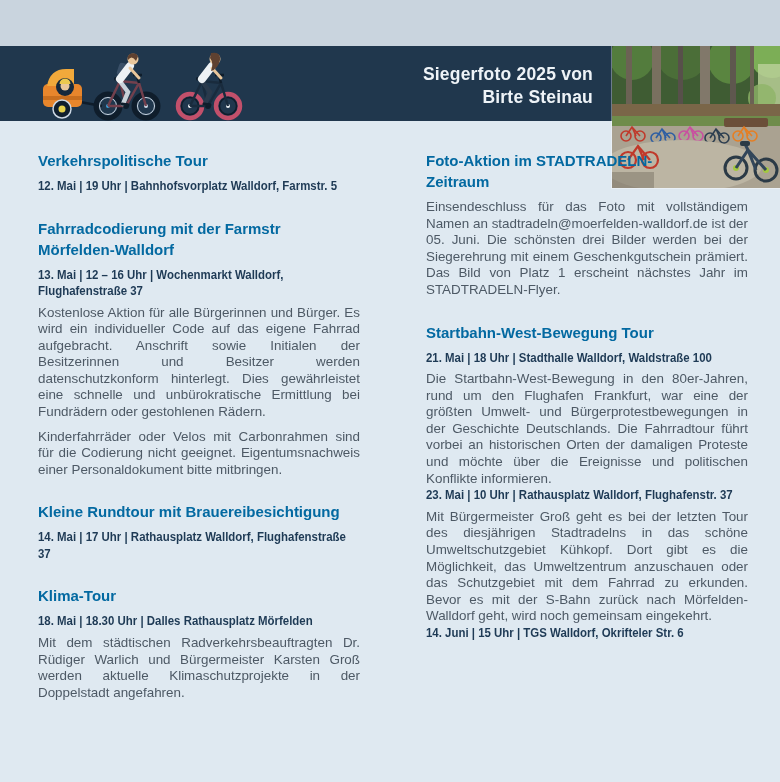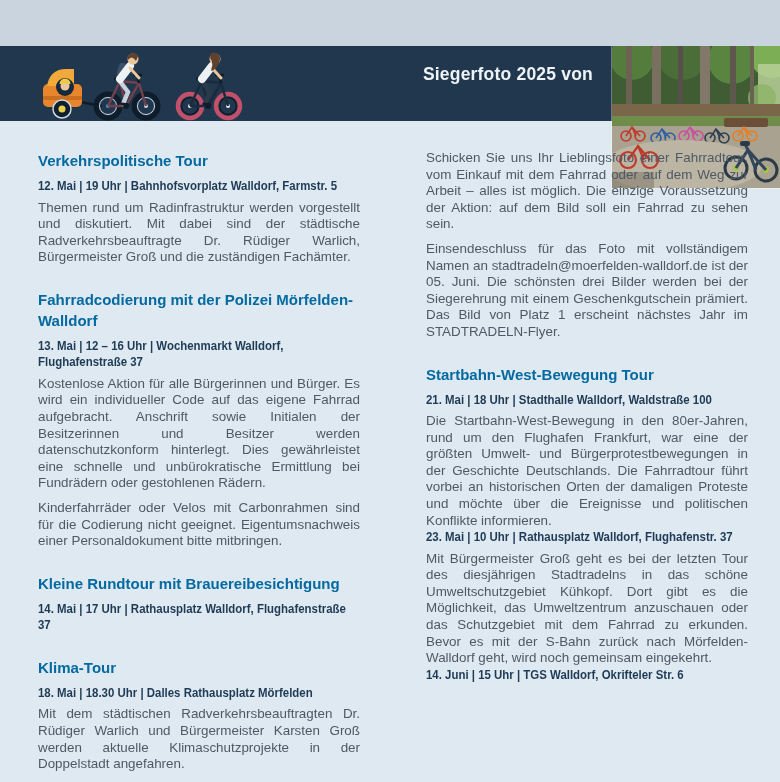--- a/index.html
+++ b/index.html
@@ -87,20 +87,21 @@
       <path d="M161,31 L170,43 L165,55" stroke="#2a3a4c" stroke-width="4.5" fill="none" stroke-linecap="round"></path>
       <path d="M164,55 l6,1" stroke="#0f1d2b" stroke-width="3" stroke-linecap="round"></path>
       <path d="M162,30 L172,17" stroke="#edf1f4" stroke-width="8" stroke-linecap="round"></path>
       <path d="M172,19 L181,29" stroke="#eac79b" stroke-width="3" stroke-linecap="round"></path>
       <circle cx="175" cy="10" r="5.5" fill="#eac79b"></circle>
       <path d="M171,4 Q181,2 180,11 Q178,20 171,22 Q174,14 170,9 Z" fill="#5f4130"></path>
     </svg>
 
     <div class="banner-caption">
       <div>Siegerfoto 2025 von</div>
+      <div>Birte  Steinau</div>
     </div>
   </header>
 
   <div class="photo">
     <svg width="168" height="142" viewBox="0 0 168 142">
       <rect width="168" height="142" fill="#aaa291"></rect>
 
       <rect width="168" height="80" fill="#3f5c33"></rect>
       <circle cx="20" cy="12" r="22" fill="#55803e" opacity=".9"></circle>
       <circle cx="70" cy="8" r="26" fill="#4c7038" opacity=".9"></circle>
@@ -168,41 +169,40 @@
         <rect x="128" y="95" width="10" height="5" rx="2" fill="#2b3a46"></rect>
       </g>
     </svg>
   </div>
 
   <main>
     <div class="col col-left">
         <section class="event">
           <h2 class="section-title">Verkehrspolitische Tour</h2>
           <p class="section-when">12. Mai | 19 Uhr | Bahnhofsvorplatz Walldorf, Farmstr. 5</p>
-          <p class="section-body">Themen rund um Radinfrastruktur werden vorgestellt und diskutiert. Mit dabei sind der städtische Radverkehrsbeauftragte Dr. Rüdiger Warlich, Bürgermeister Groß und die zuständigen Fachämter.</p>
-        </section>
-        <section class="event">
-          <h2 class="section-title">Fahrradcodierung mit der Polizei Mörfelden-Walldorf</h2>
+        </section>
+        <section class="event">
+          <h2 class="section-title">Fahrradcodierung mit der Farmstr Mörfelden-Walldorf</h2>
           <p class="section-when">13. Mai | 12 – 16 Uhr | Wochenmarkt Walldorf, Flughafenstraße 37</p>
           <p class="section-body">Kostenlose Aktion für alle Bürgerinnen und Bürger. Es wird ein individueller Code auf das eigene Fahrrad aufgebracht. Anschrift sowie Initialen der Besitzerinnen und Besitzer werden datenschutzkonform hinterlegt. Dies gewährleistet eine schnelle und unbürokratische Ermittlung bei Fundrädern oder gestohlenen Rädern.</p>
           <p class="section-body">Kinderfahrräder oder Velos mit Carbonrahmen sind für die Codierung nicht geeignet. Eigentumsnachweis einer Personaldokument bitte mitbringen.</p>
         </section>
         <section class="event">
           <h2 class="section-title">Kleine Rundtour mit Brauereibesichtigung</h2>
           <p class="section-when">14. Mai | 17 Uhr | Rathausplatz Walldorf, Flughafenstraße 37</p>
         </section>
         <section class="event">
           <h2 class="section-title">Klima-Tour</h2>
           <p class="section-when">18. Mai | 18.30 Uhr | Dalles Rathausplatz Mörfelden</p>
           <p class="section-body">Mit dem städtischen Radverkehrsbeauftragten Dr. Rüdiger Warlich und Bürgermeister Karsten Groß werden aktuelle Klimaschutzprojekte in der Doppelstadt angefahren.</p>
         </section>
       </div>
     <div class="col col-right">
         <section class="event">
-          <p class="section-body">Schicken Sie uns Ihr Lieblingsfoto einer Fahrradtour, vom Einkauf mit dem Fahrrad oder auf dem Weg zur Arbeit – alles ist möglich. Die einzige Voraussetzung der Aktion: auf dem Bild soll ein Fahrrad zu sehen sein.</p>
+          <h2 class="section-title">Foto-Aktion im STADTRADELN-Zeitraum</h2>
           <p class="section-body">Einsendeschluss für das Foto mit vollständigem Namen an stadtradeln@moerfelden-walldorf.de ist der 05. Juni. Die schönsten drei Bilder werden bei der Siegerehrung mit einem Geschenkgutschein prämiert. Das Bild von Platz 1 erscheint nächstes Jahr im STADTRADELN-Flyer.</p>
         </section>
         <section class="event">
           <h2 class="section-title">Startbahn-West-Bewegung Tour</h2>
           <p class="section-when">21. Mai | 18 Uhr | Stadthalle Walldorf, Waldstraße 100</p>
           <p class="section-body">Die Startbahn-West-Bewegung in den 80er-Jahren, rund um den Flughafen Frankfurt, war eine der größten Umwelt- und Bürgerprotestbewegungen in der Geschichte Deutschlands. Die Fahrradtour führt vorbei an historischen Orten der damaligen Proteste und möchte über die Ereignisse und politischen Konflikte informieren.</p>
         </section>
         <section class="event">
           <p class="section-when">23. Mai | 10 Uhr | Rathausplatz Walldorf, Flughafenstr. 37</p>
           <p class="section-body">Mit Bürgermeister Groß geht es bei der letzten Tour des diesjährigen Stadtradelns in das schöne Umweltschutzgebiet Kühkopf. Dort gibt es die Möglichkeit, das Umweltzentrum anzuschauen oder das Schutzgebiet mit dem Fahrrad zu erkunden. Bevor es mit der S-Bahn zurück nach Mörfelden-Walldorf geht, wird noch gemeinsam eingekehrt.</p>

